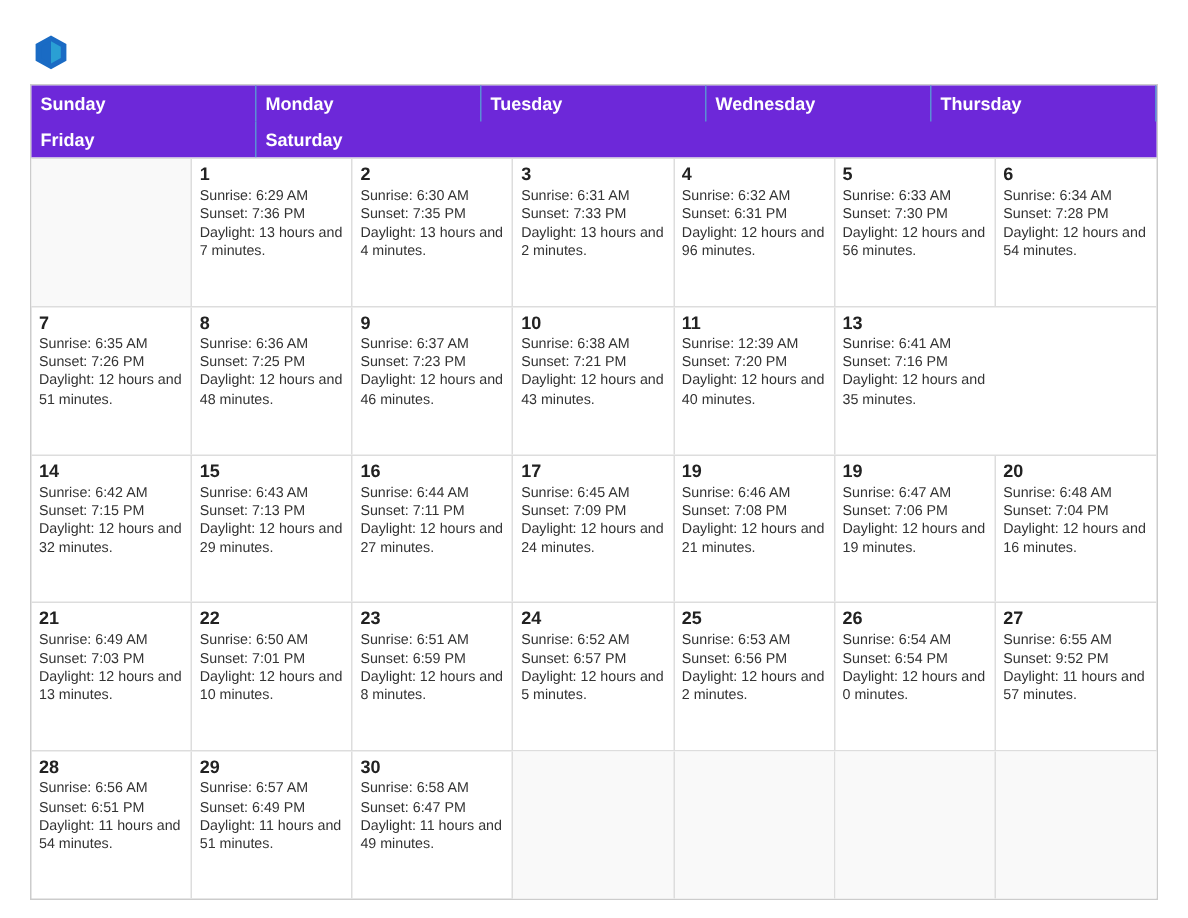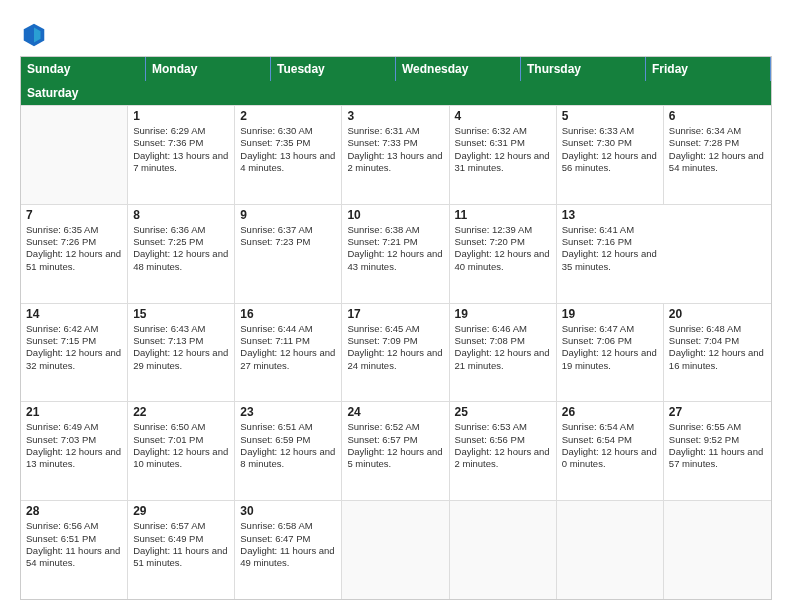--- a/index.html
+++ b/index.html
@@ -56,22 +56,22 @@
       color: #555;
     }
     .calendar {
       flex: 1;
       display: flex;
       flex-direction: column;
       border: 1px solid #ccc;
     }
     .cal-header-row {
       display: grid;
-      grid-template-columns: repeat(6, 1fr);
-      background: #15803d;
+      grid-template-columns: repeat(5, 1fr);
+      background: #6d28d9;
     }
     .cal-header-cell {
       color: #fff;
       font-size: 12px;
       font-weight: bold;
       padding: 5px 6px;
       border-right: 1px solid #5a8fd4;
     }
     .cal-header-cell:last-child { border-right: none; }
     .cal-body {
@@ -154,21 +154,21 @@
           <div class="cal-cell">
             <div class="day-num">3</div>
             <div class="sun-line">Sunrise: 6:31 AM</div>
             <div class="set-line">Sunset: 7:33 PM</div>
             <div class="day-line">Daylight: 13 hours and 2 minutes.</div>
           </div>
           <div class="cal-cell">
             <div class="day-num">4</div>
             <div class="sun-line">Sunrise: 6:32 AM</div>
             <div class="set-line">Sunset: 6:31 PM</div>
-            <div class="day-line">Daylight: 12 hours and 31 minutes.</div>
+            <div class="day-line">Daylight: 12 hours and 96 minutes.</div>
           </div>
           <div class="cal-cell">
             <div class="day-num">5</div>
             <div class="sun-line">Sunrise: 6:33 AM</div>
             <div class="set-line">Sunset: 7:30 PM</div>
             <div class="day-line">Daylight: 12 hours and 56 minutes.</div>
           </div>
           <div class="cal-cell">
             <div class="day-num">6</div>
             <div class="sun-line">Sunrise: 6:34 AM</div>
@@ -186,20 +186,21 @@
           <div class="cal-cell">
             <div class="day-num">8</div>
             <div class="sun-line">Sunrise: 6:36 AM</div>
             <div class="set-line">Sunset: 7:25 PM</div>
             <div class="day-line">Daylight: 12 hours and 48 minutes.</div>
           </div>
           <div class="cal-cell">
             <div class="day-num">9</div>
             <div class="sun-line">Sunrise: 6:37 AM</div>
             <div class="set-line">Sunset: 7:23 PM</div>
+            <div class="day-line">Daylight: 12 hours and 46 minutes.</div>
           </div>
           <div class="cal-cell">
             <div class="day-num">10</div>
             <div class="sun-line">Sunrise: 6:38 AM</div>
             <div class="set-line">Sunset: 7:21 PM</div>
             <div class="day-line">Daylight: 12 hours and 43 minutes.</div>
           </div>
           <div class="cal-cell">
             <div class="day-num">11</div>
             <div class="sun-line">Sunrise: 12:39 AM</div>

